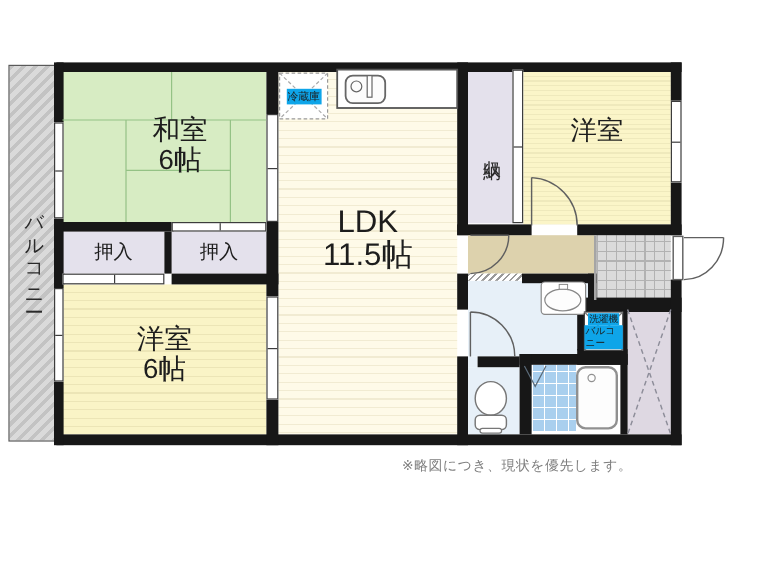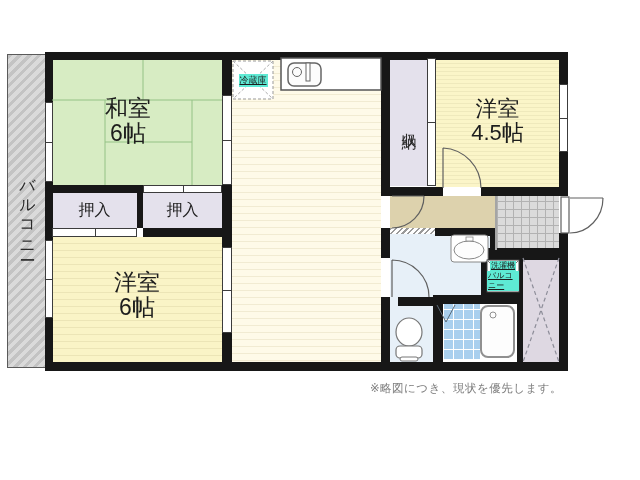--- a/index.html
+++ b/index.html
@@ -31,23 +31,23 @@
   .sdoor .midh{position:absolute;top:50%;left:0;height:1px;width:100%;background:#3c3c3c;}
   .hatch{position:absolute;background:repeating-linear-gradient(135deg,#9a9a9a 0 1.5px,#fff 1.5px 4px);}
   .lbl{position:absolute;display:flex;flex-direction:column;align-items:center;
        font-size:23px;line-height:1.08;font-weight:500;white-space:nowrap;}
   .lbl-ldk{font-size:26px;}
   .lbl-box{position:absolute;display:flex;align-items:center;justify-content:center;
        font-size:16px;font-weight:500;white-space:nowrap;}
   .lbl-genkan{font-size:13px;letter-spacing:1px;}
   .lbl-tiny{position:absolute;display:flex;flex-direction:column;align-items:center;justify-content:center;
        font-size:8px;line-height:1.25;font-weight:500;}
-  .lbl-tiny span, .lbl-fridge span{background:#5eead4;padding:0 1px;text-decoration:underline;}
+  .lbl-tiny span, .lbl-fridge span{background:#0ea5e9;padding:0 1px;}
   .lbl-fridge{position:absolute;display:flex;align-items:center;justify-content:center;font-size:9px;}
-  .note{position:absolute;left:300px;top:381px;width:262px;text-align:right;
+  .note{position:absolute;left:300px;top:381px;width:262px;text-align:center;
         font-size:11.5px;color:#7e7e7e;letter-spacing:0.5px;white-space:nowrap;}
   svg{position:absolute;left:0;top:0;pointer-events:none;}
 </style>
 </head>
 <body>
 
 <div class="canvas">
 
   <div class="balcony">
     <span class="vtext">バルコニー</span>
@@ -182,27 +182,30 @@
 
     <g stroke="#606060" fill="none" stroke-width="1.2">
       <path d="M 392,196 L 424,196 M 424,196 A 32,32 0 0 1 392,228"></path>
       <path d="M 392,260 L 392,297 M 392,260 A 37,37 0 0 1 429,297"></path>
       <path d="M 443,148 L 443,188 M 443,148 A 40,40 0 0 1 481,188"></path>
       <path d="M 570,198 L 603,198 M 603,198 A 33,35 0 0 1 570,233"></path>
       <rect x="561" y="197" width="8" height="36" fill="#fff" stroke="#606060"></rect>
     </g>
   </svg>
 
-  <div class="lbl" style="left:43px;top:96px;width:170px">
+  <div class="lbl" style="left:65px;top:96px;width:170px">
     <span>和室</span>
     <span>6帖</span>
   </div>
+  <div class="lbl lbl-ldk" style="left:232px;top:170px;width:149px">
+    <span>LDK</span>
+    <span>11.5帖</span>
+  </div>
   <div class="lbl" style="left:436px;top:97px;width:123px;font-size:22px">
     <span>洋室</span>
-    <span>4.5帖</span>
   </div>
   <div class="lbl" style="left:52px;top:270px;width:170px">
     <span>洋室</span>
     <span>6帖</span>
   </div>
   <div class="lbl-box" style="left:52px;top:193px;width:85px;height:35px">押入</div>
   <div class="lbl-box" style="left:143px;top:193px;width:79px;height:35px">押入</div>
   <div class="lbl-box" style="left:390px;top:60px;width:37px;height:126px;font-size:15px">
     <span class="vtext" style="font-size:15px;letter-spacing:2px">収納</span>
   </div>

